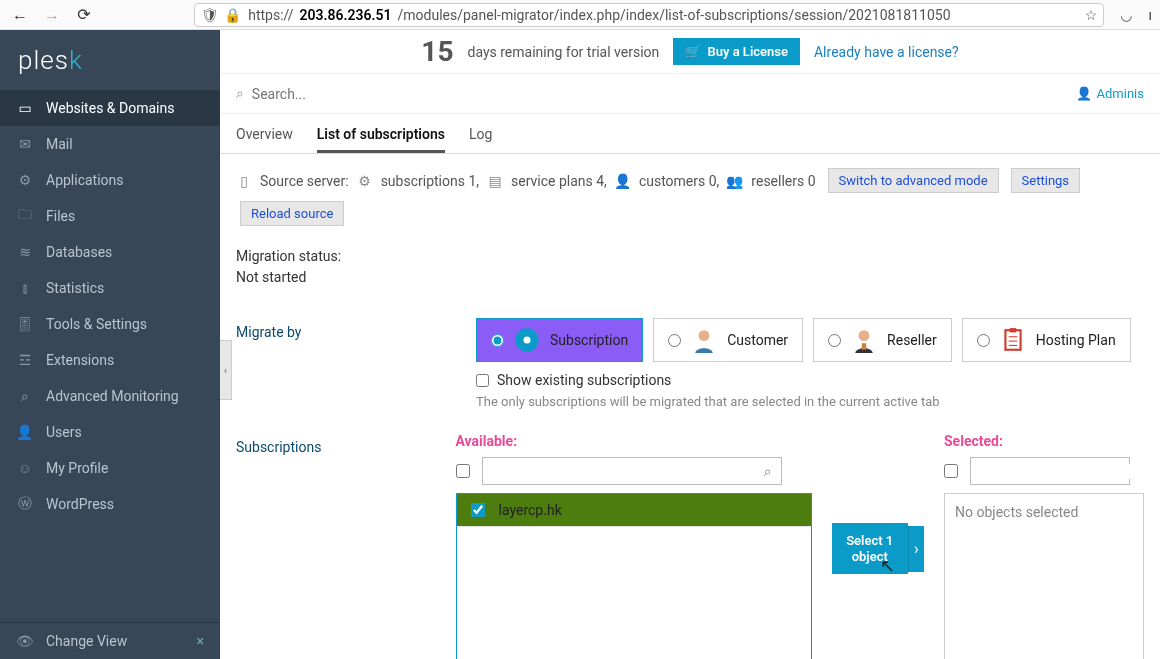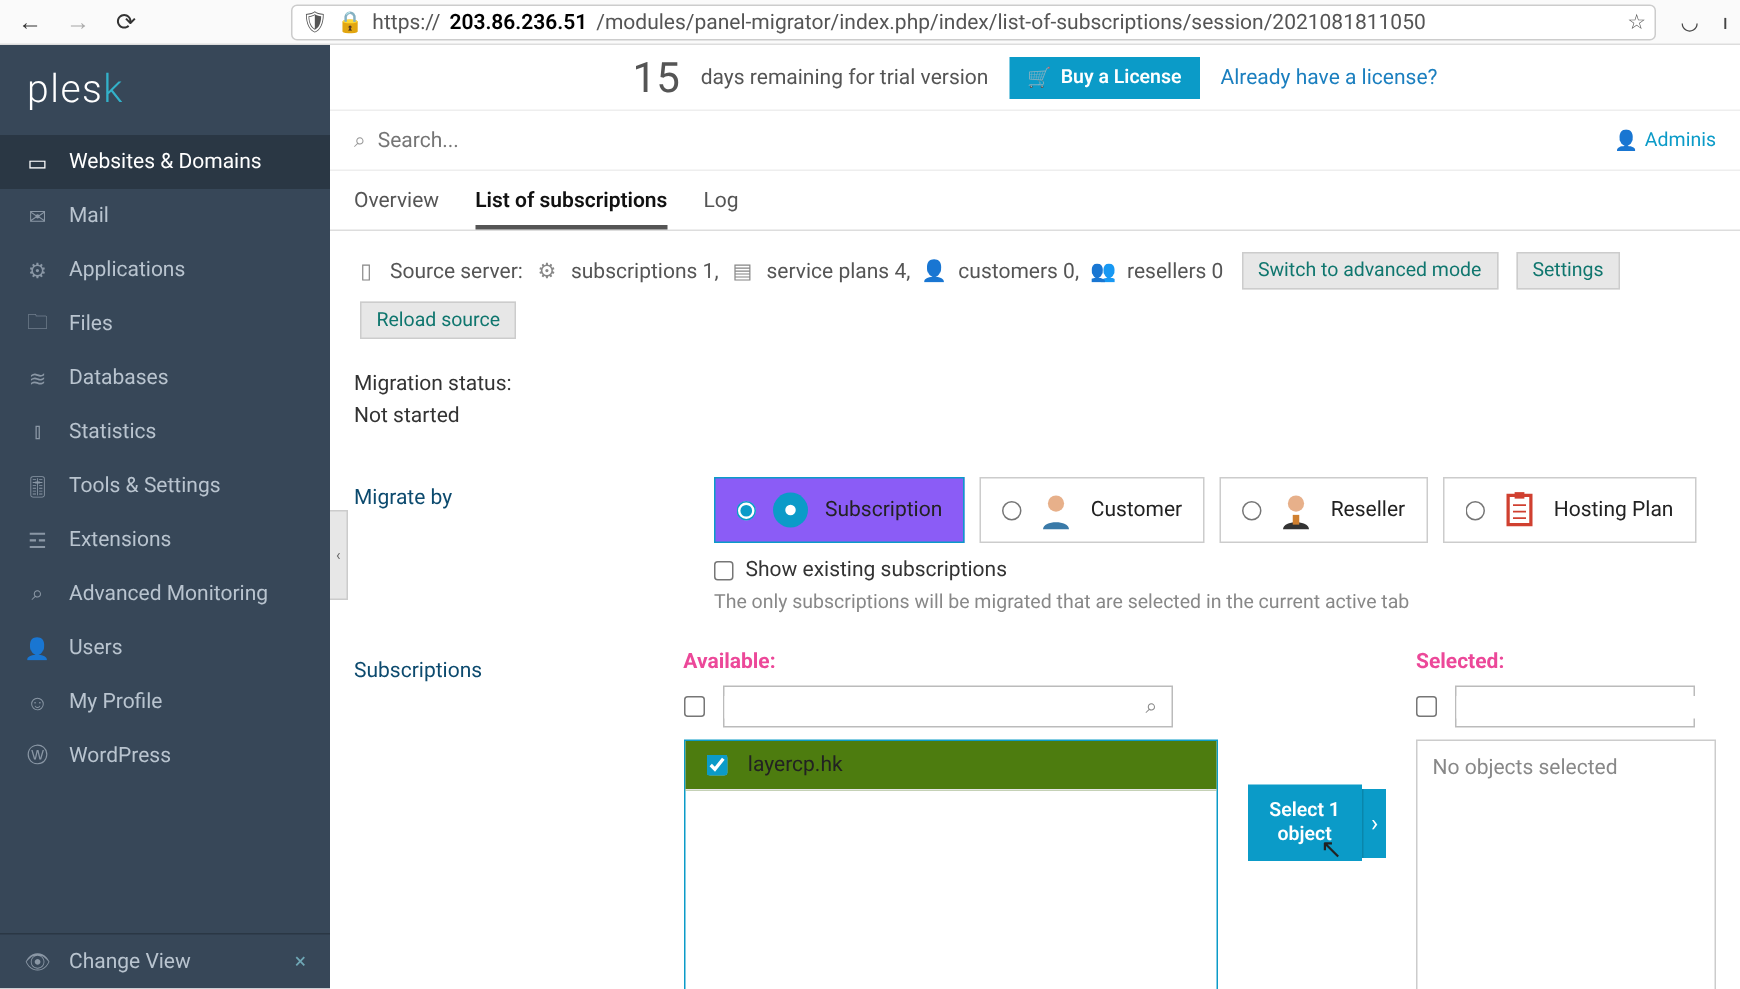--- a/index.html
+++ b/index.html
@@ -16,34 +16,34 @@
 .sb-item{display:flex;align-items:center;gap:12px;height:36px;padding:0 16px;cursor:pointer;font-size:14px}
 .sb-item .icon{width:18px;height:18px;display:flex;align-items:center;justify-content:center;color:#8a97a5}
 .sb-item.active{background:#2a3744;color:#fff}
 .sb-item.active .icon{color:#fff}
 .sb-collapse{position:absolute;right:-12px;top:310px;width:12px;height:60px;background:#e7e7e7;border:1px solid #ccc;border-left:none;display:flex;align-items:center;justify-content:center;color:#666;font-size:10px;cursor:pointer}
 .sb-bottom{margin-top:auto;border-top:1px solid #2a3744}
 .sb-bottom .sb-item{justify-content:space-between}
 .close-x{color:#6fa7b5;font-size:14px}
 .main{flex:1;min-width:0;display:flex;flex-direction:column;overflow:hidden}
 .trial-bar{height:44px;display:flex;align-items:center;justify-content:center;gap:14px;background:#fff;border-bottom:1px solid #eee}
-.trial-days{font-size:28px;color:#555;font-weight:400}
+.trial-days{font-size:28px;color:#555;font-weight:700}
 .trial-text{color:#555}
 .buy-btn{background:#0b9bc8;color:#fff;border:none;padding:6px 12px;font-size:13px;font-weight:600;display:flex;align-items:center;gap:6px;cursor:pointer}
 .have-license{color:#1b7fbf;text-decoration:none}
 .search-bar{height:40px;display:flex;align-items:center;padding:0 16px;border-bottom:1px solid #eee;color:#999;gap:8px}
 .search-bar input{border:none;outline:none;font-size:14px;flex:1;color:#15803d}
 .admin-link{color:#0b9bc8;font-size:13px;margin-left:auto;display:flex;align-items:center;gap:4px}
 .tabs{display:flex;gap:24px;padding:8px 16px 0;border-bottom:1px solid #ddd}
 .tab{padding:4px 0 8px;color:#555;cursor:pointer;font-size:14px}
 .tab.active{color:#111;font-weight:600;border-bottom:3px solid #555}
 .content{padding:14px 16px;overflow:auto;flex:1}
 .src-row{display:flex;align-items:center;gap:8px;color:#555;flex-wrap:wrap}
 .src-row .icn{width:16px;height:16px;display:inline-flex;align-items:center;justify-content:center;color:#888}
-.btn-grey{background:#e7e7e7;border:1px solid #ccc;color:#0f766e;padding:4px 10px;font-size:13px;cursor:pointer;margin-left:4px}
+.btn-grey{background:#e7e7e7;border:1px solid #ccc;color:#1d4ed8;padding:4px 10px;font-size:13px;cursor:pointer;margin-left:4px}
 .mig-status{margin-top:20px;color:#333}
 .mig-status div{line-height:1.5}
 .section-row{display:flex;gap:40px;margin-top:30px}
 .section-label{width:200px;color:#0c4a6e;font-size:14px;padding-top:6px}
 .migrate-opts{display:flex;gap:10px}
 .opt{display:flex;align-items:center;gap:8px;border:1px solid #ccc;padding:6px 14px;cursor:pointer;background:#fff}
 .opt.selected{background:#8b5cf6;border-color:#0b9bc8}
 .opt input[type=radio]{accent-color:#0b9bc8}
 .opt .oicon{width:30px;height:30px;display:flex;align-items:center;justify-content:center}
 .show-existing{margin-top:10px;display:flex;align-items:center;gap:8px;color:#333}

